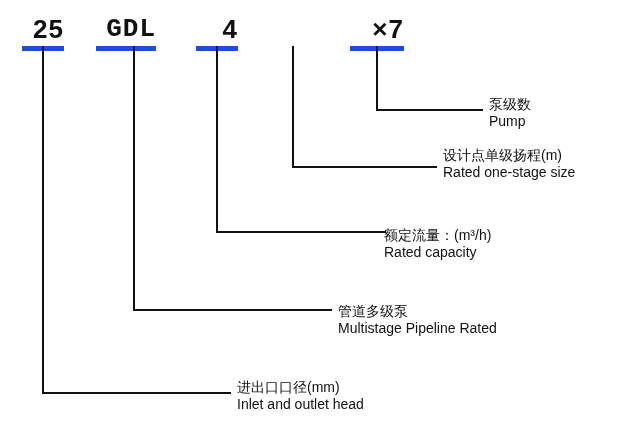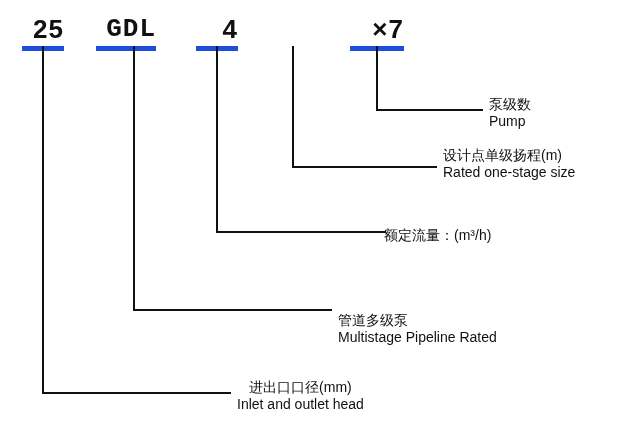--- a/index.html
+++ b/index.html
@@ -44,22 +44,22 @@
     font-size: 14px;
     font-weight: normal;
     line-height: 17px;
     white-space: nowrap;
   }
   .label .zh, .label .en { display: block; }
 
   .label-stage     { left: 489px; top: 96px; }
   .label-head      { left: 443px; top: 147px; }
   .label-capacity  { left: 384px; top: 219px; margin-top: 8px; }
-  .label-pump      { left: 338px; top: 312px; }
-  .label-inlet     { left: 237px; top: 379px; text-align: center; }
+  .label-pump      { left: 338px; top: 303px; }
+  .label-inlet     { left: 237px; top: 379px; }
 </style>
 </head>
 <body>
 
 <div class="canvas">
 
   <div class="code-seg seg-inlet">25</div>
   <div class="code-seg seg-type">GDL</div>
   <div class="code-seg seg-capacity">4</div>
   <div class="code-seg seg-stage">×7</div>
@@ -77,20 +77,21 @@
     <span class="en">Pump</span>
   </div>
 
   <div class="label label-head">
     <span class="zh">设计点单级扬程(m)</span>
     <span class="en">Rated one-stage size</span>
   </div>
 
   <div class="label label-capacity">
     <span class="zh">额定流量：(m³/h)</span>
+    <span class="en">Rated capacity</span>
   </div>
 
   <div class="label label-pump">
     <span class="zh">管道多级泵</span>
     <span class="en">Multistage Pipeline Rated</span>
   </div>
 
   <div class="label label-inlet">
     <span class="zh">进出口口径(mm)</span>
     <span class="en">Inlet and outlet head</span>

